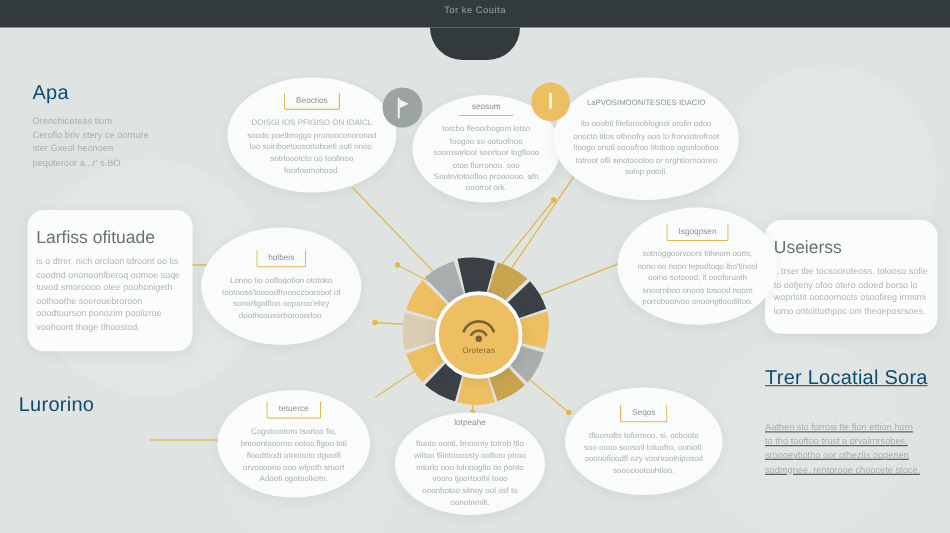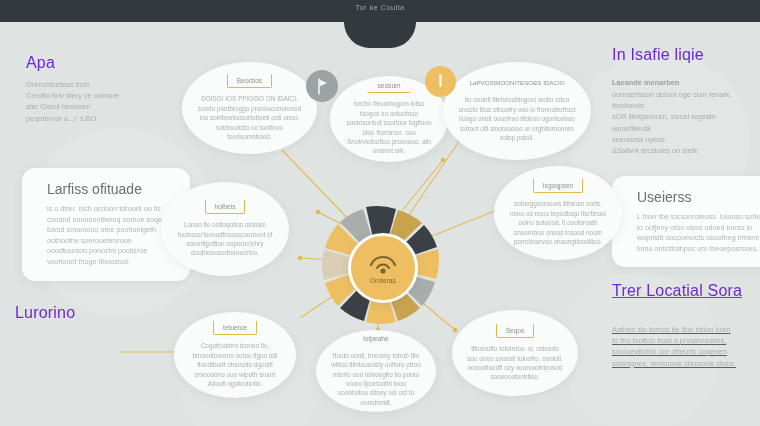--- a/index.html
+++ b/index.html
@@ -24,34 +24,34 @@
   }
   .topbar-title{
     position:absolute;left:50%;top:3px;transform:translateX(-50%);
     font-size:7.5px;letter-spacing:.4px;color:#9aa3a6;
     white-space:nowrap;filter:blur(.45px);z-index:41;
   }
 
   
   .sec{position:absolute;z-index:12;}
   .sec h2{
-    margin:4px 0 7px 0;font-weight:400;font-size:16px;color:#6d28d9;
+    margin:16px 0 7px 0;font-weight:400;font-size:16px;color:#0c4a6e;
     letter-spacing:.2px;filter:blur(.25px);
   }
   .sec p{
     margin:0;font-size:7.4px;line-height:11.2px;color:#a7aeae;
     filter:blur(.5px);
   }
 
   
   .card{
     position:absolute;z-index:13;
     background:#fbfcfc;border-radius:13px;
     box-shadow:0 2px 10px rgba(90,100,100,.10);
-    padding:13px 25px;
+    padding:13px 7px;
   }
   .card h3{
     margin:0 0 7px 0;font-weight:400;font-size:14px;color:#6a7170;
     filter:blur(.3px);
   }
   .card p{
     margin:0;font-size:7.2px;line-height:10.6px;color:#b0b6b6;
     filter:blur(.55px);
   }
 
@@ -273,30 +273,20 @@
   </div>
 
   <div class="sec" style="left:26px;top:50px;width:140px;">
     <h2>Apa</h2>
     <p style="white-space:pre-line;">Orenchiceteas tiom
 Ceroflo briv stery ce oomure
 ster Gxeol heonoen
 peqoteroor a...r' s.BO</p>
   </div>
 
-  <div class="sec" style="left:612px;top:42px;width:138px;">
-    <h2>In Isafie liqie</h2>
-    <p style="font-weight:700;color:#9aa2a2;display:inline;">Laeande menarben</p>
-    <p style="white-space:pre-line;">oomserissori detoot oge clon renark.
-fendonvis
-sOR Bivtpeorurn, sivcel segratn
-wunefliendk
-veeroorta nyens
-&amp;Sallvrk tecsioles on sietk</p>
-  </div>
 
   <div class="sec" style="left:612px;top:278px;width:140px;text-decoration:underline;">
     <h2>Trer Locatial Sora</h2>
     <p style="white-space:pre-line;margin-top:24px;">Aathen slo forrosi tle flon ettion horn
 to tho tooftoo trust a prvalmrsobes,
 sroooeytiotho oor othezlis oogenen
 sodmgnee, rentorooe choocete stoce.</p>
   </div>
 
   <div class="sec" style="left:15px;top:300px;width:140px;">

